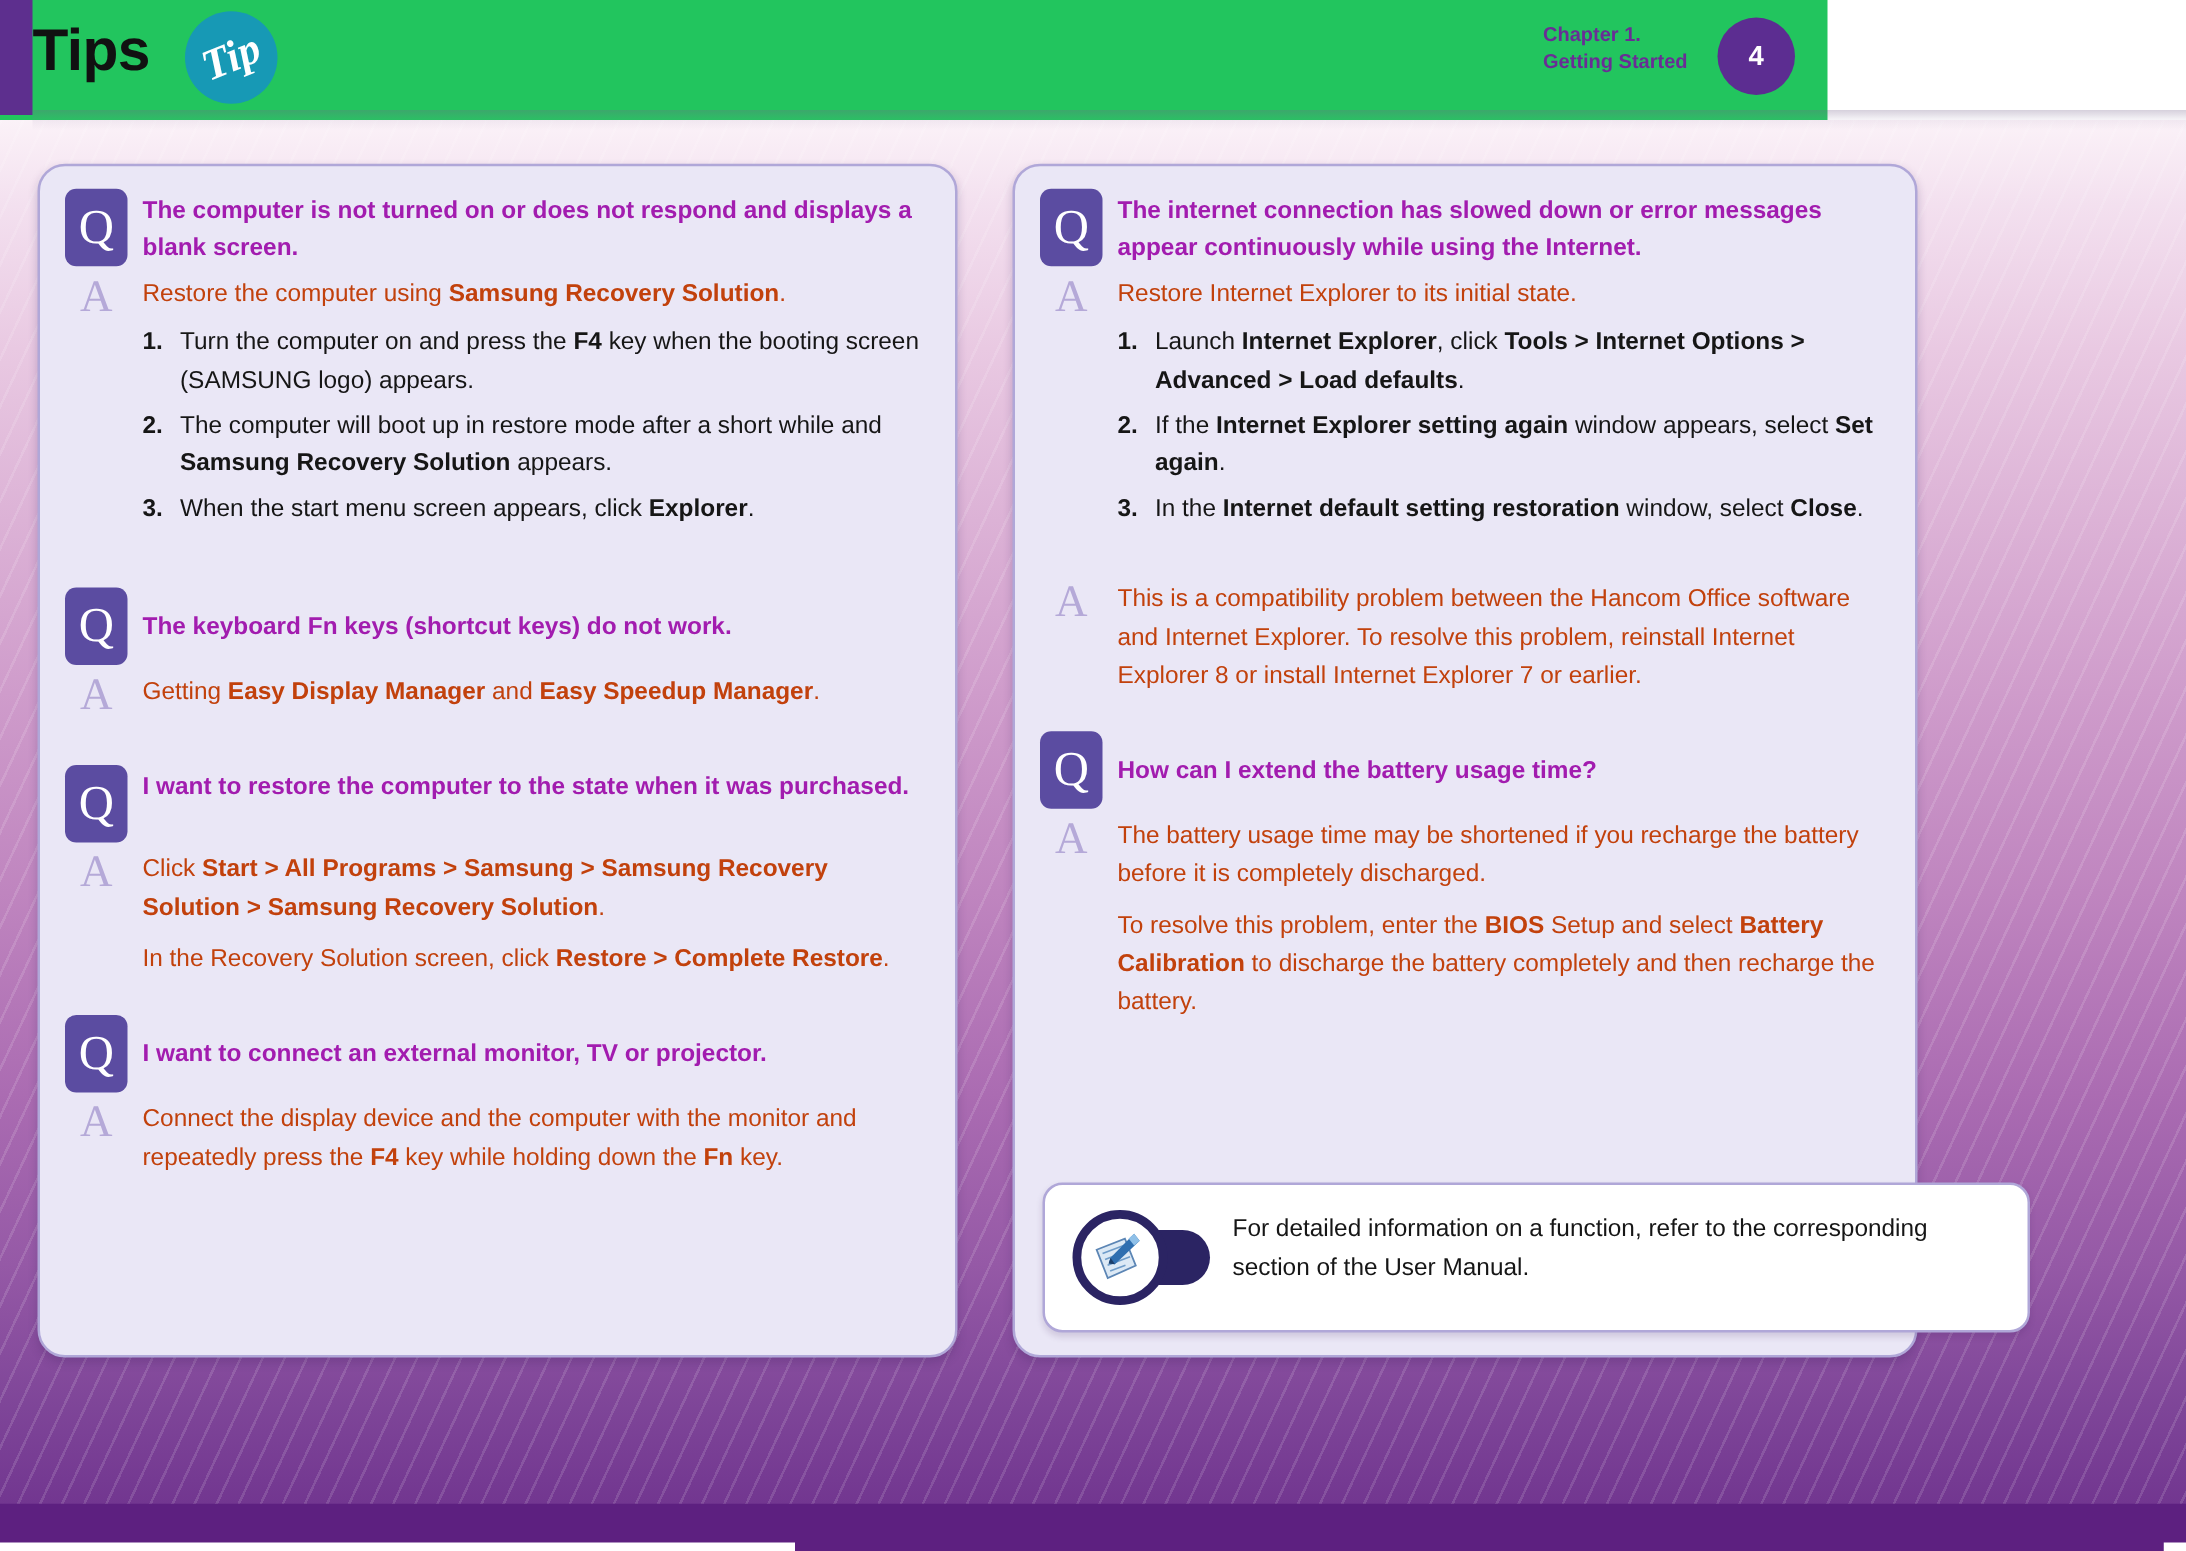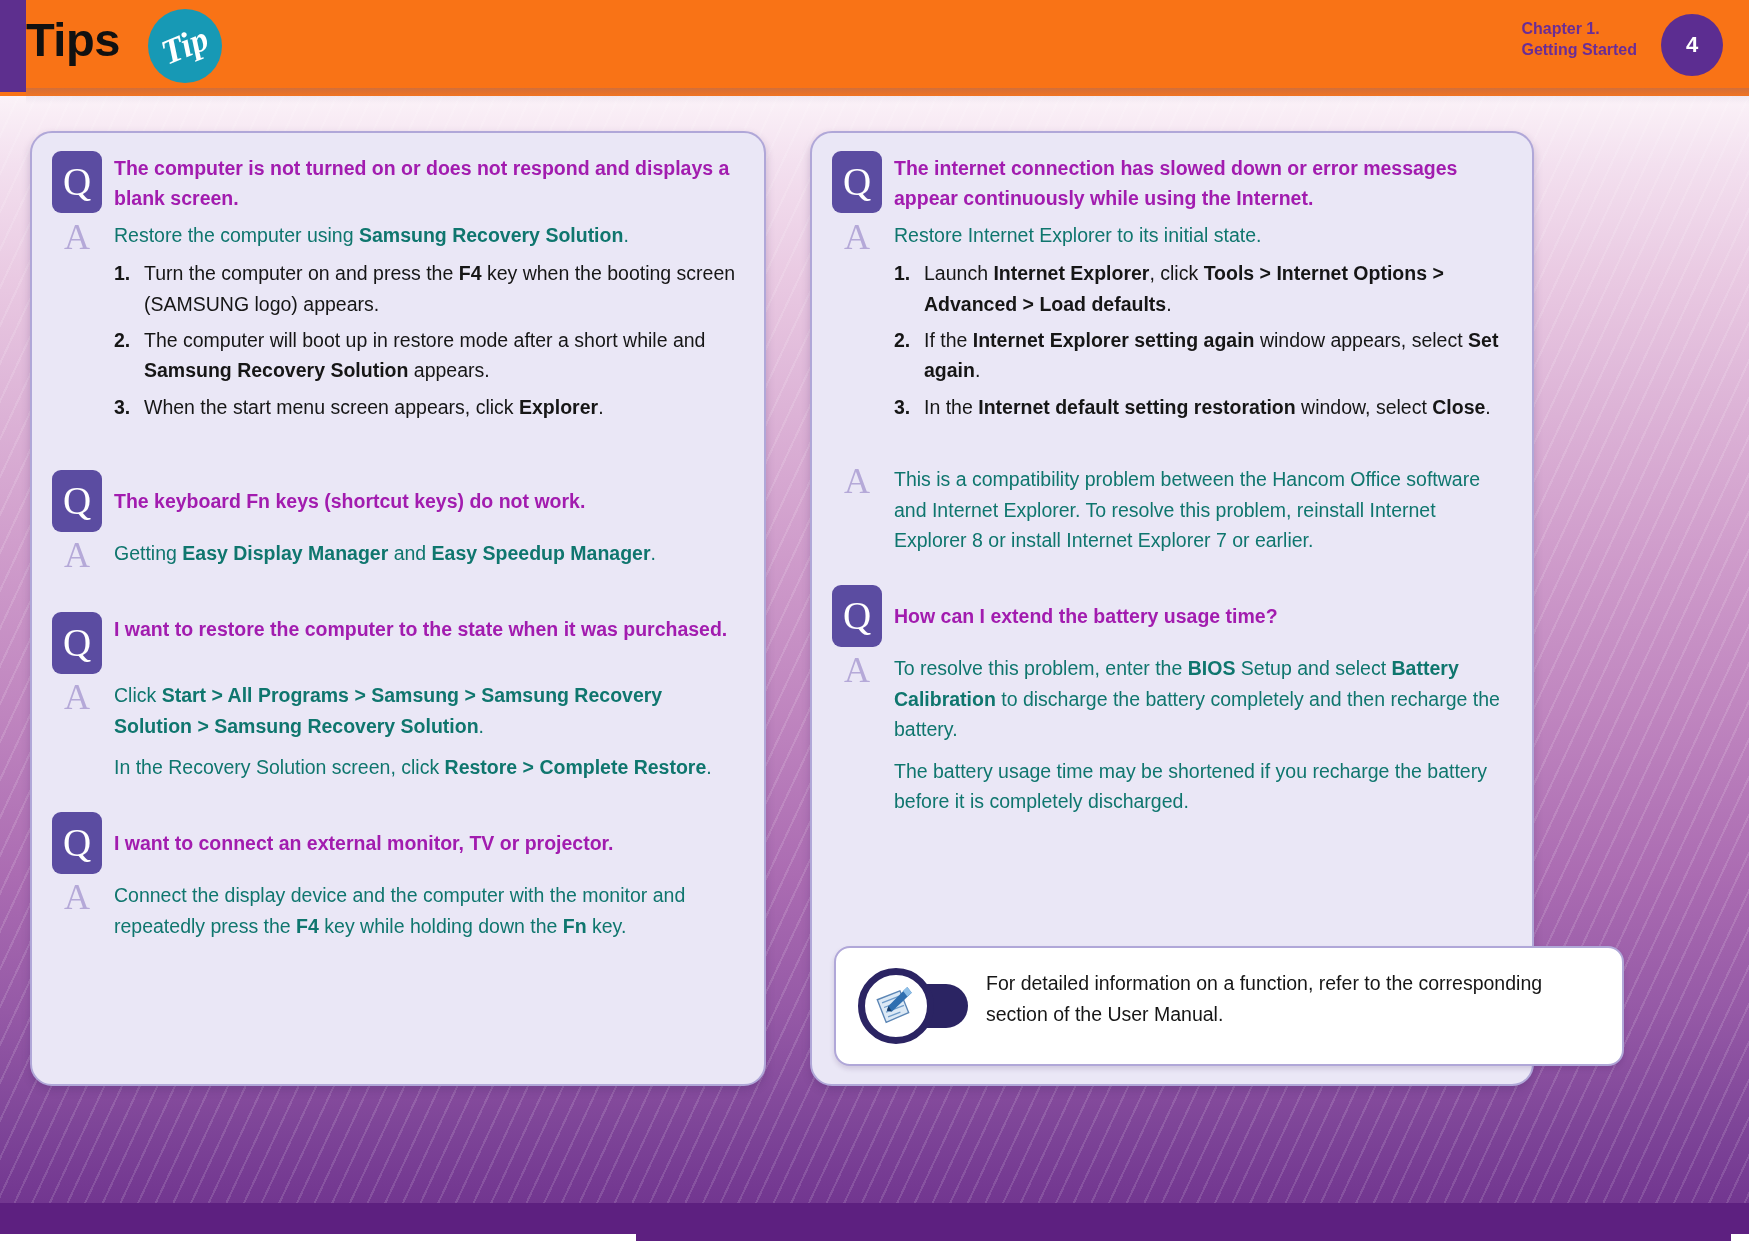--- a/index.html
+++ b/index.html
@@ -57,22 +57,22 @@
     position: absolute;
     right: 0; bottom: 0;
     width: 18px; height: 7px;
     background: #ffffff;
   }
 
   
   .header {
     position: absolute;
     left: 0; top: 0;
-    width: 1749px; height: 96px;
-    background: #f97316;
+    width: 1462px; height: 96px;
+    background: #22c55e;
     z-index: 6;
     padding-left: 44px;
   }
   .header-accent {
     position: absolute;
     left: 0; top: 0;
     width: 26px; height: 92px;
     background: #5d2f8e;
   }
   .header-shadow {
@@ -193,21 +193,21 @@
     font-size: 36px;
     line-height: 30px;
     margin-right: 12px;
     padding-top: 2px;
   }
   .a-body { flex: 1 1 auto; }
 
   .para {
     font-size: 19.5px;
     line-height: 1.56;
-    color: #0f766e;
+    color: #c2410c;
   }
   .para + .para { margin-top: 11px; }
 
   ol.steps {
     list-style: none;
     margin: 8px 0 0 0;
     padding: 0;
   }
   ol.steps li {
     position: relative;
@@ -395,22 +395,22 @@
     <div class="gap-sm"></div>
 
     <div class="qa">
       <div class="q-row">
         <div class="q-badge">Q</div>
         <div class="q-text mid">How can I extend the battery usage time?</div>
       </div>
       <div class="a-row">
         <div class="a-badge">A</div>
         <div class="a-body">
+          <div class="para">The battery usage time may be shortened if you recharge the battery before it is completely discharged.</div>
           <div class="para"><span>To resolve this problem, enter the </span><b>BIOS</b><span> Setup and select </span><b>Battery Calibration</b><span> to discharge the battery completely and then recharge the battery.</span></div>
-          <div class="para">The battery usage time may be shortened if you recharge the battery before it is completely discharged.</div>
         </div>
       </div>
     </div>
 
     <div class="note-box">
       <div class="note-icon">
         <div class="tab"></div>
         <div class="disc"></div>
         <svg width="48" height="48" viewBox="0 0 48 48">
           <g transform="rotate(-12 24 24)">

